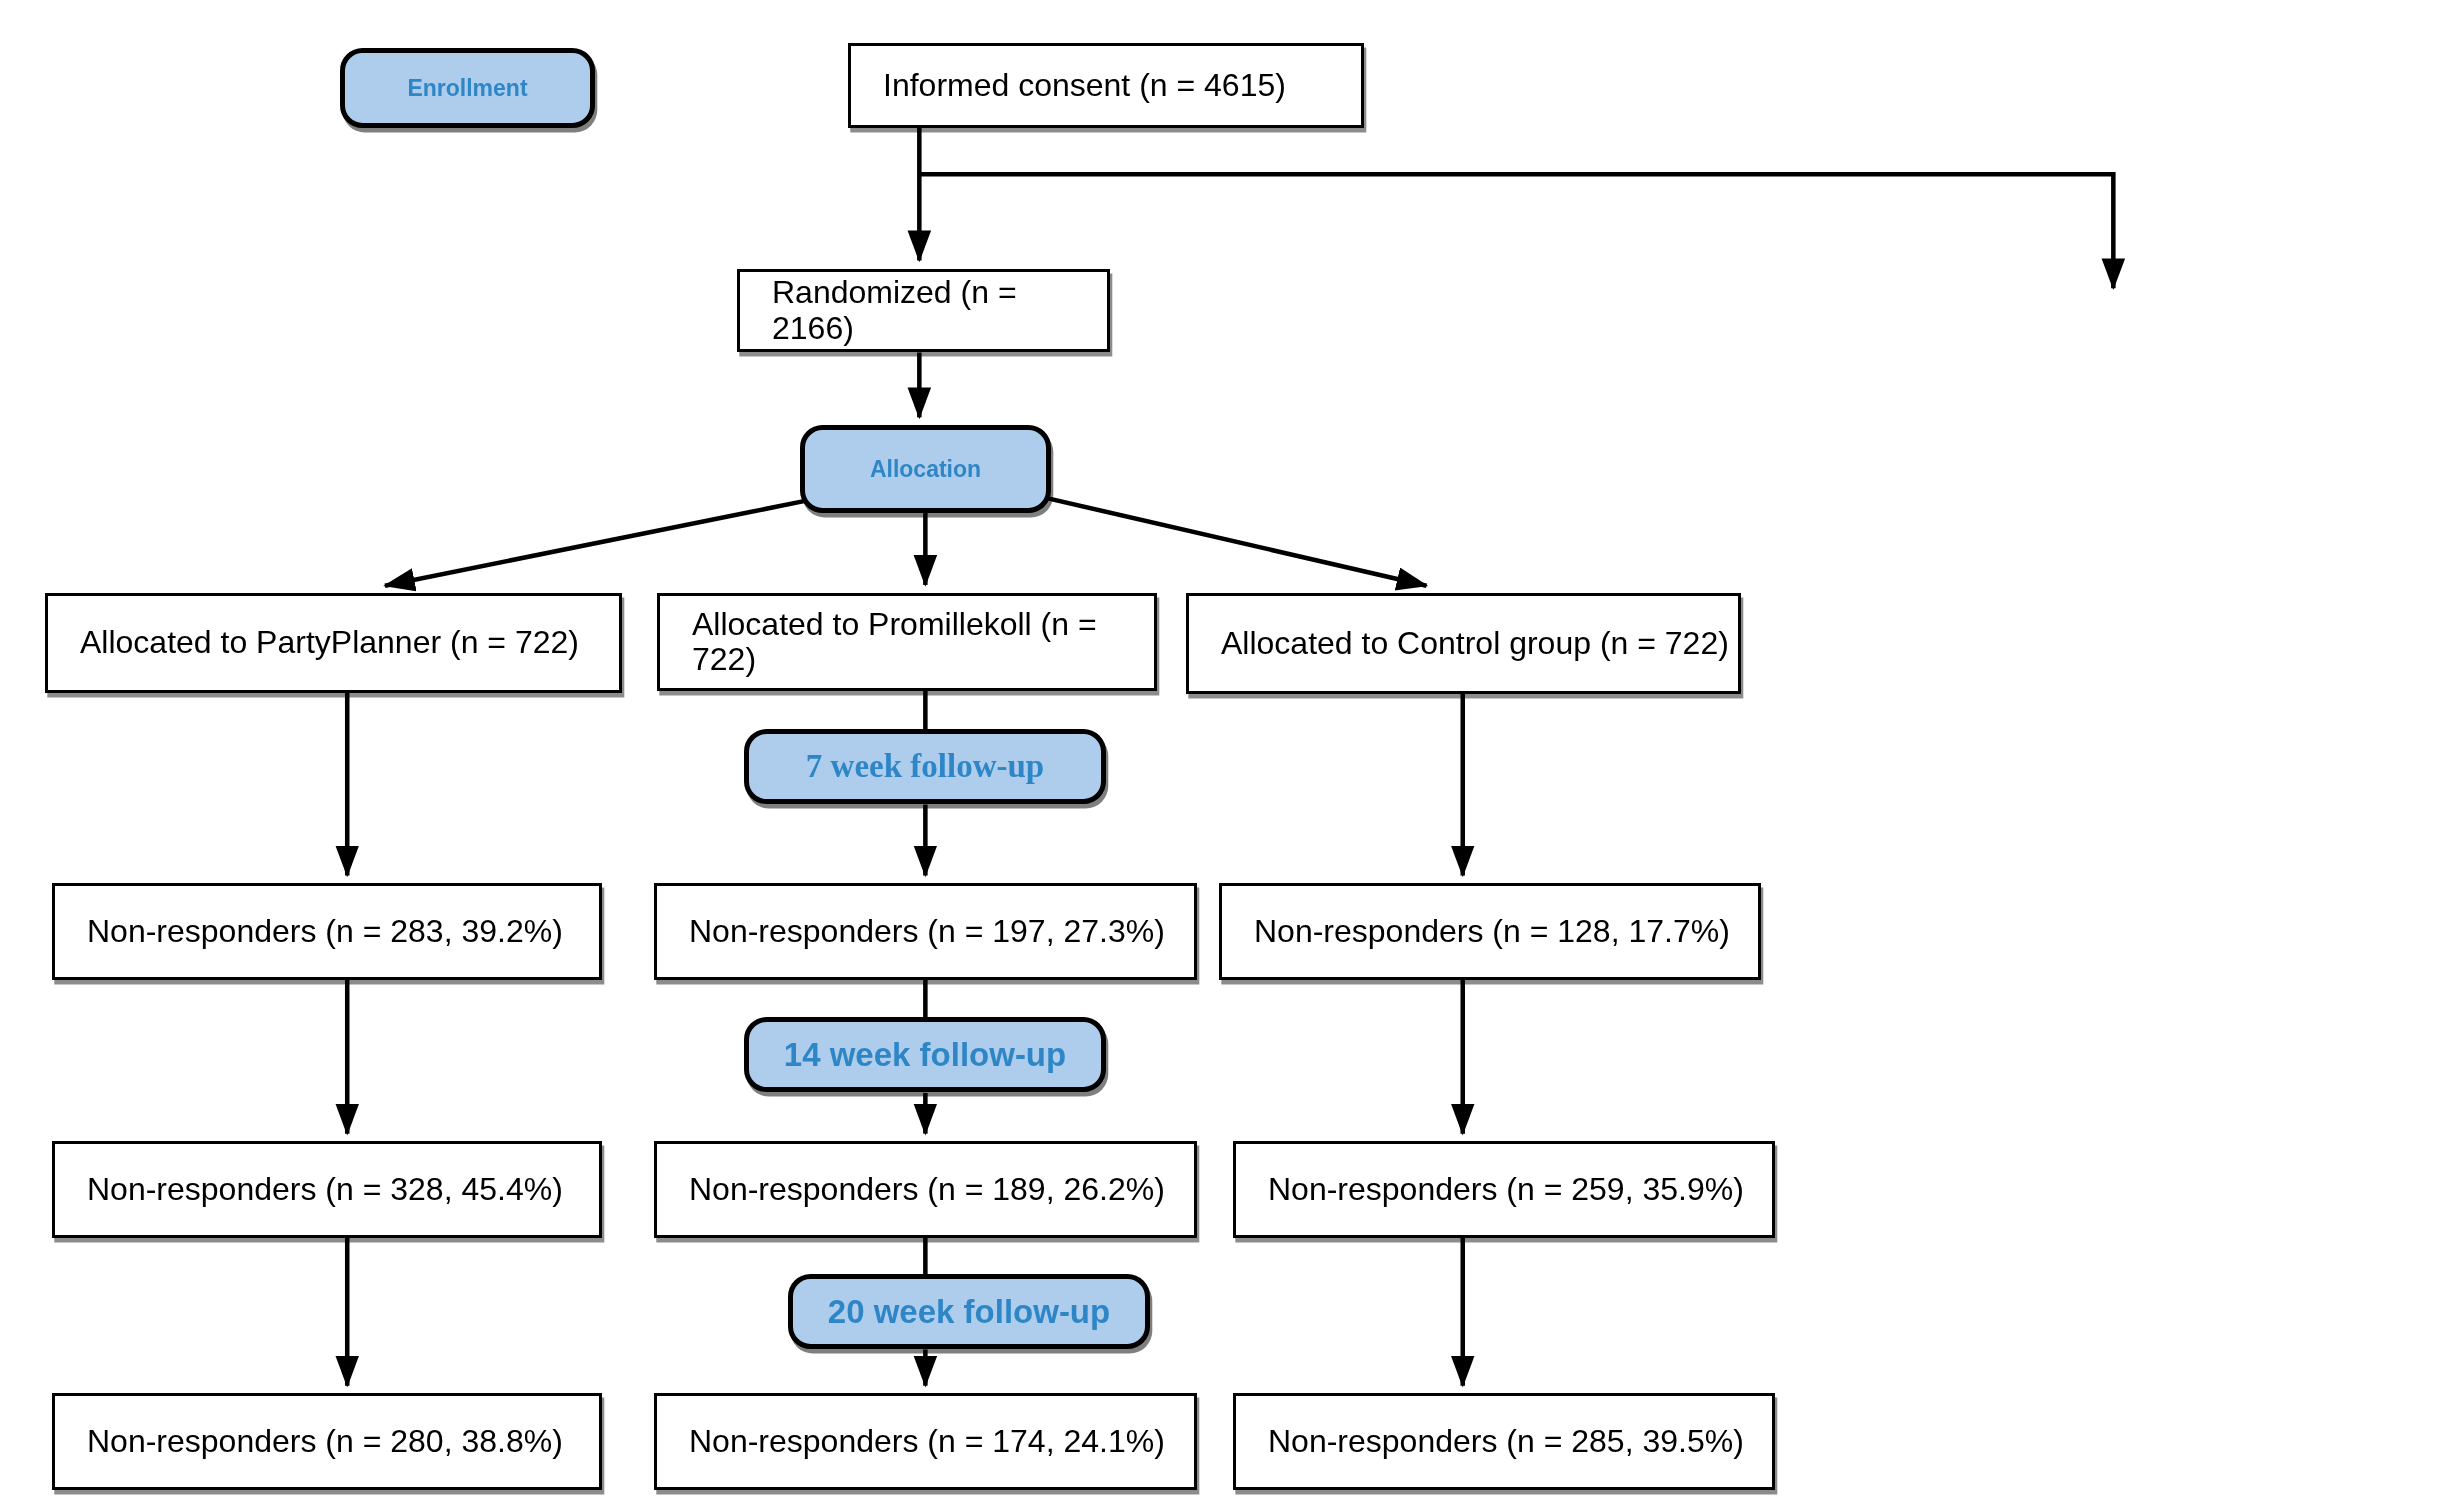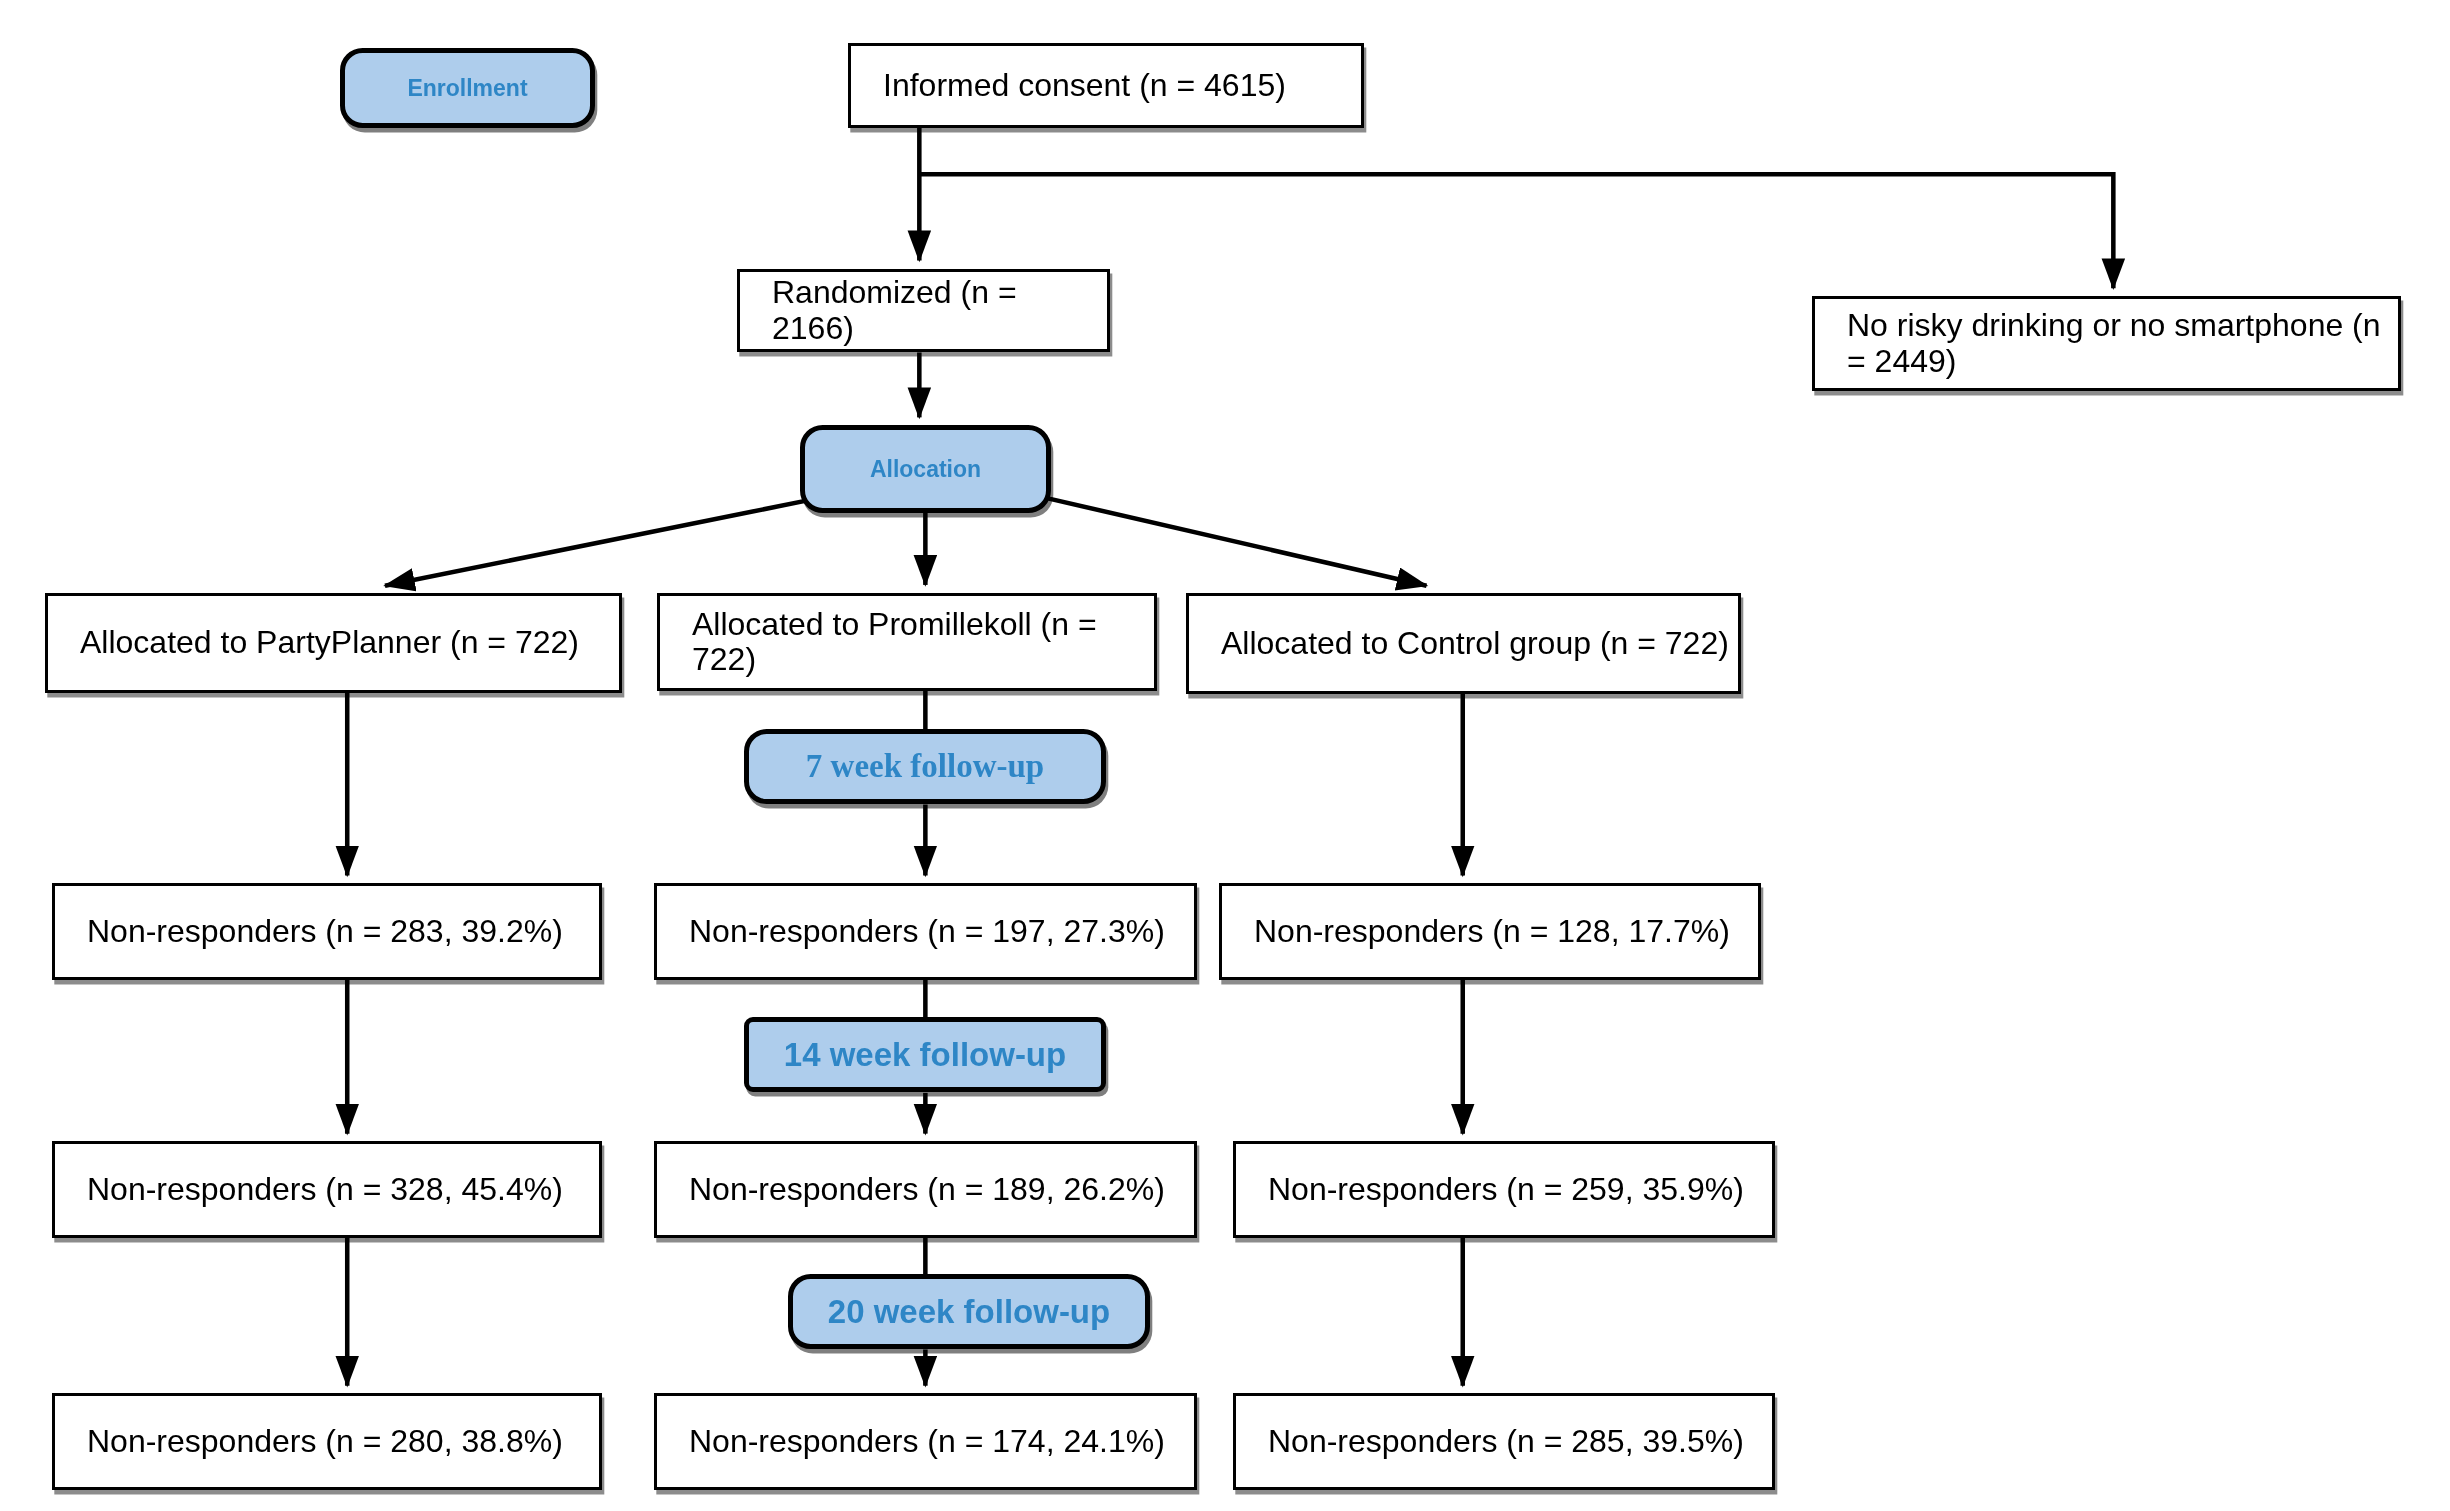--- a/index.html
+++ b/index.html
@@ -82,29 +82,28 @@
       <path d="M1938,1640 V1836" marker-end="url(#ah)"></path>
     </g>
   </svg>
 
   <div class="stage" style="left:340px;top:48px;width:255px;height:80px;">Enrollment</div>
 
   <div class="stage" style="left:800px;top:425px;width:251px;height:88px;">Allocation</div>
 
   <div class="stage followup" style="left:744px;top:729px;width:362px;height:75px;font-family:Liberation Serif, serif;">7 week follow-up</div>
 
-  <div class="stage followup" style="left:744px;top:1017px;width:362px;height:75px;border-radius:9px;">14 week follow-up</div>
+  <div class="stage followup" style="left:744px;top:1017px;width:362px;height:75px;">14 week follow-up</div>
 
   <div class="stage followup" style="left:744px;top:1274px;width:362px;height:75px;margin-left:44px;">20 week follow-up</div>
 
   <div class="node" style="left:848px;top:43px;width:516px;height:85px;">Informed consent (n = 4615)</div>
 
   <div class="node" style="left:737px;top:269px;width:373px;height:83px;">Randomized (n = 2166)</div>
 
-  <div class="node" style="left:1812px;top:296px;width:589px;height:95px;">No risky drinking or no smartphone (n = 2449)</div>
 
   <div class="node" style="left:45px;top:593px;width:577px;height:100px;">Allocated to PartyPlanner (n = 722)</div>
 
   <div class="node" style="left:657px;top:593px;width:500px;height:98px;">Allocated to Promillekoll (n = 722)</div>
 
   <div class="node" style="left:1186px;top:593px;width:555px;height:101px;">Allocated to Control group (n = 722)</div>
 
   <div class="node" style="left:52px;top:883px;width:550px;height:97px;">Non-responders (n = 283, 39.2%)</div>
 
   <div class="node" style="left:654px;top:883px;width:543px;height:97px;">Non-responders (n = 197, 27.3%)</div>

